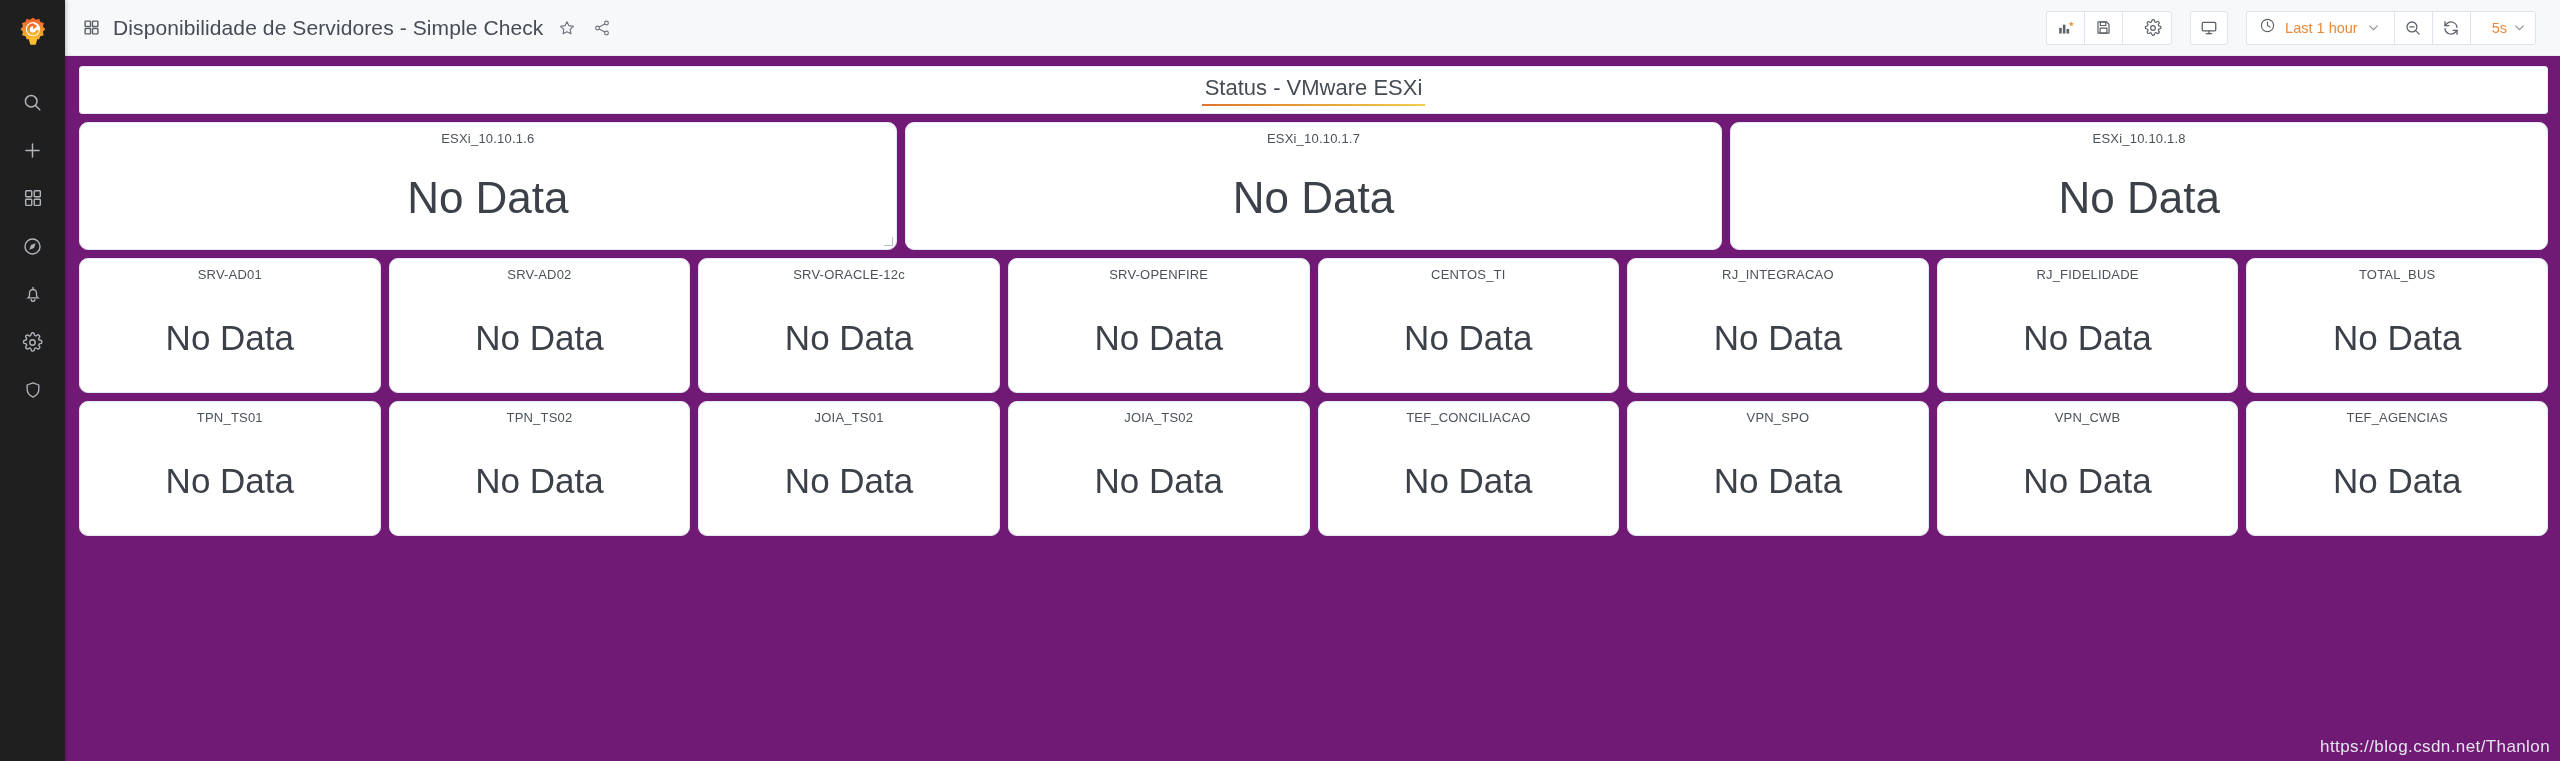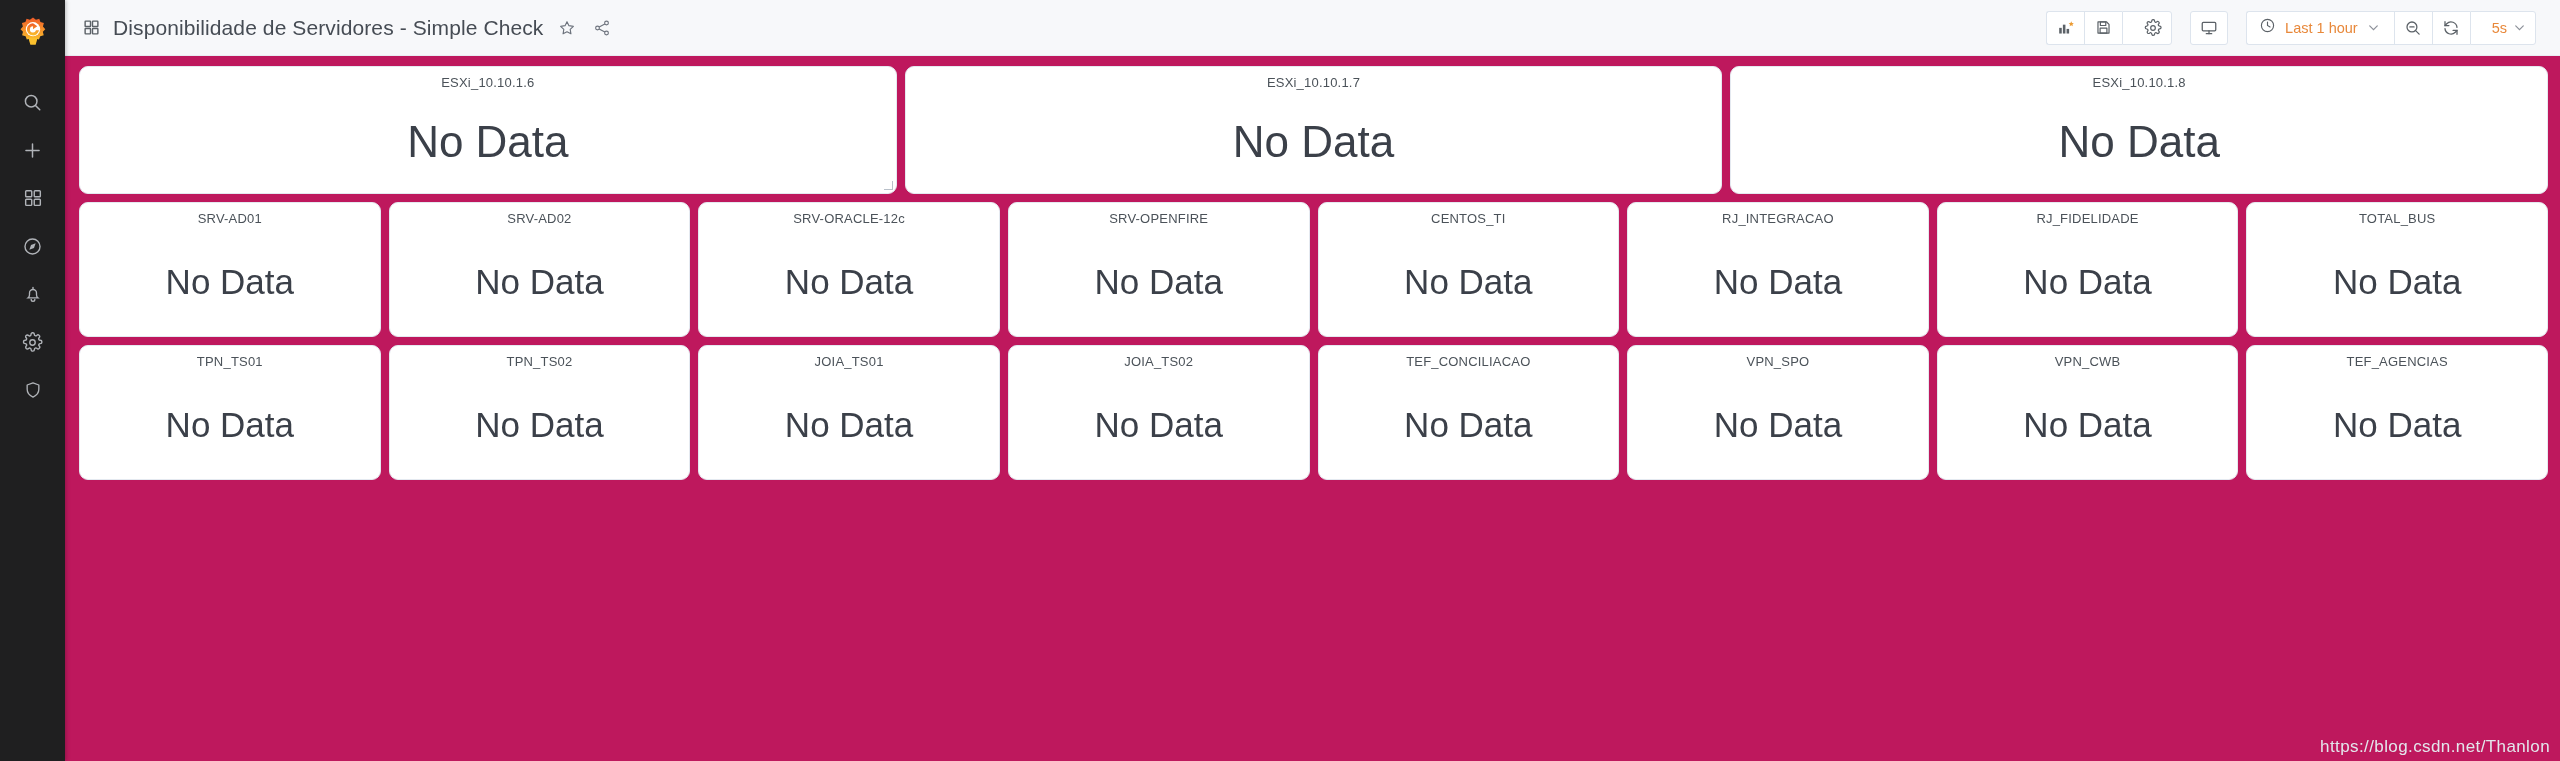--- a/index.html
+++ b/index.html
@@ -28,21 +28,21 @@
     display: flex; align-items: center; justify-content: center;
     cursor: pointer;
   }
   .nav-icon svg { display: block; }
   .nav-gap { height: 14px; }
 
   
   #main {
     flex: 1 1 auto; height: 761px;
     display: flex; flex-direction: column;
-    background: #be185d;
+    background: #701a75;
     position: relative;
     overflow: hidden;
   }
 
   
   #header {
     height: 56px; flex: 0 0 56px;
     background: #f7f8fa;
     border-bottom: 1px solid #e9edf2;
     display: flex; align-items: center;
@@ -349,20 +349,23 @@
                   <polyline points="5,9 12,16 19,9"></polyline>
                 </svg>
             </span>
           </div>
         </div>
 
       </div>
     </header>
 
     <div id="dash-body">
+        <div class="row-title-panel">
+          <div class="row-title-text underlined">Status - VMware ESXi</div>
+        </div>
         <div class="panel-row esxi">
           <div class="panel">
             <div class="panel-title">ESXi_10.10.1.6</div>
             <div class="panel-value-wrap">
               <div class="panel-value">No Data</div>
             </div>
             <div class="resize-handle"></div>
           </div>
           <div class="panel">
             <div class="panel-title">ESXi_10.10.1.7</div>

